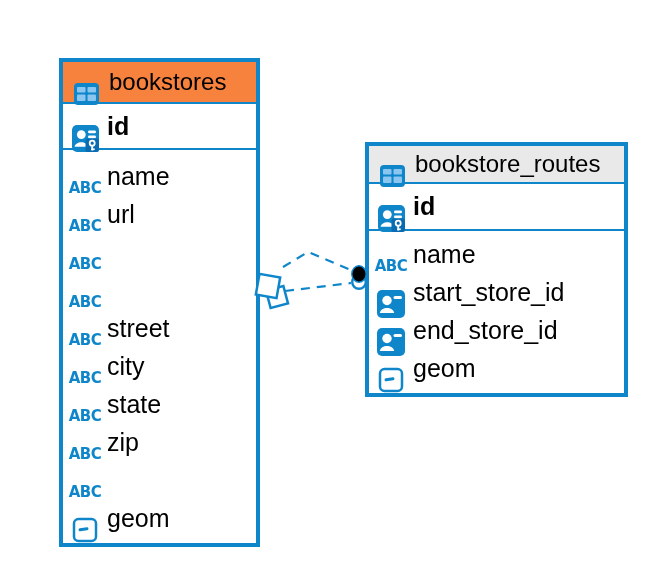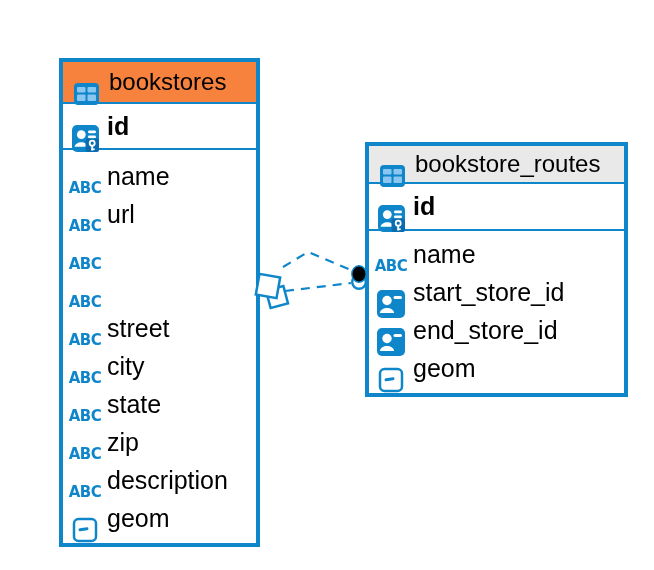--- a/index.html
+++ b/index.html
@@ -134,21 +134,20 @@
       <div class="row">
         <span class="icon-box">
             <span class="abc">ABC</span>
           </span>
         <span>zip</span>
       </div>
       <div class="row">
         <span class="icon-box">
             <span class="abc">ABC</span>
           </span>
-        <span>description</span>
       </div>
       <div class="row">
         <span class="icon-box">
           <svg width="26" height="26" viewBox="0 0 26 26">
             <rect class="marker-sq" x="2" y="2" width="22" height="22" rx="4.5" stroke-width="3"></rect>
             <rect class="f-blue" x="6.5" y="10.8" width="10" height="3" rx="1.5" transform="rotate(-8 11.5 12.3)"></rect>
           </svg>
         </span>
         <span>geom</span>
       </div>

